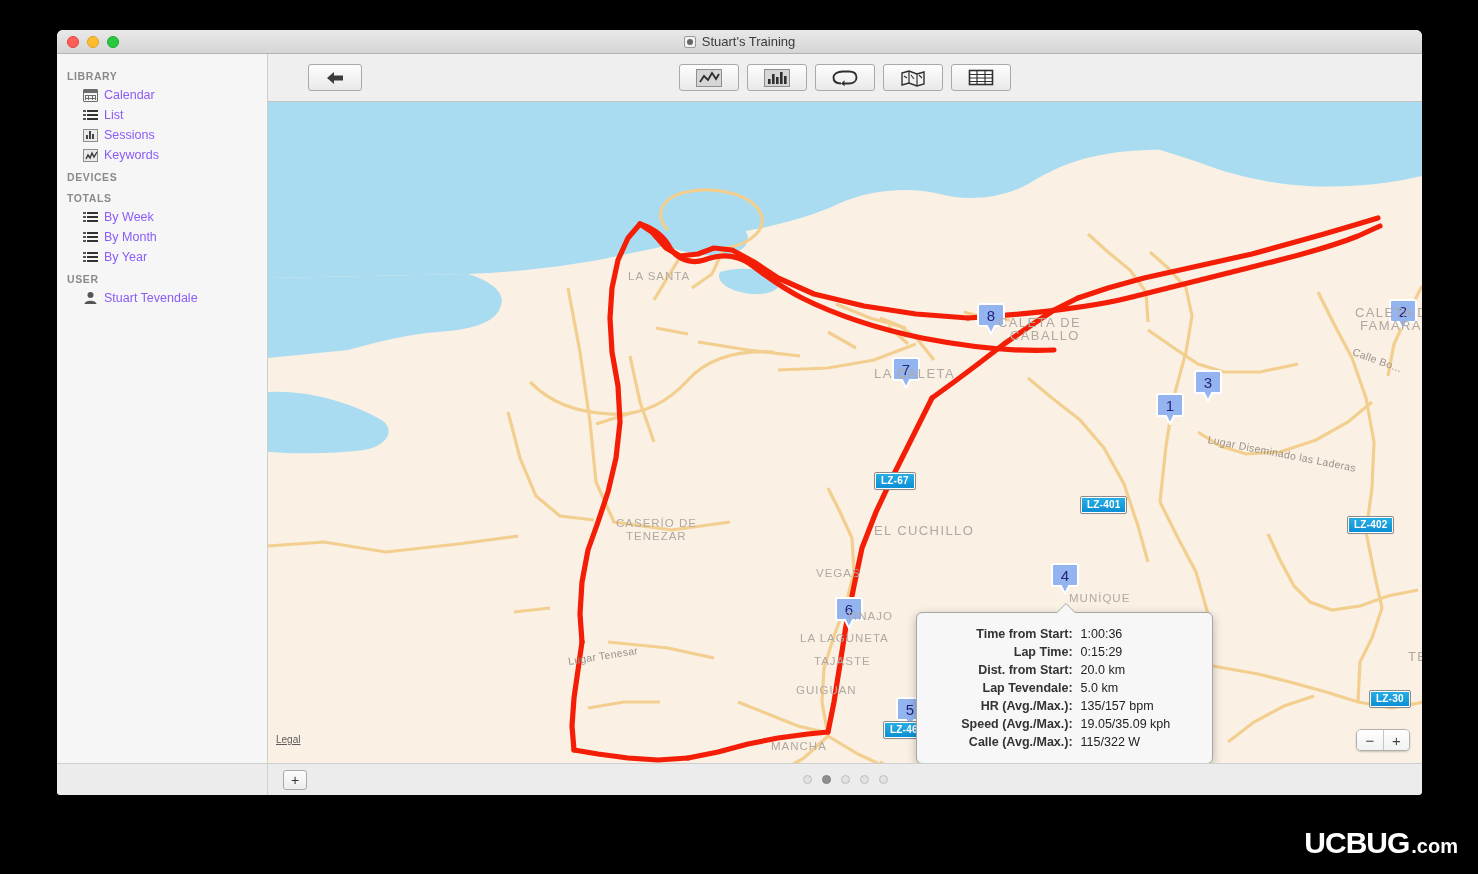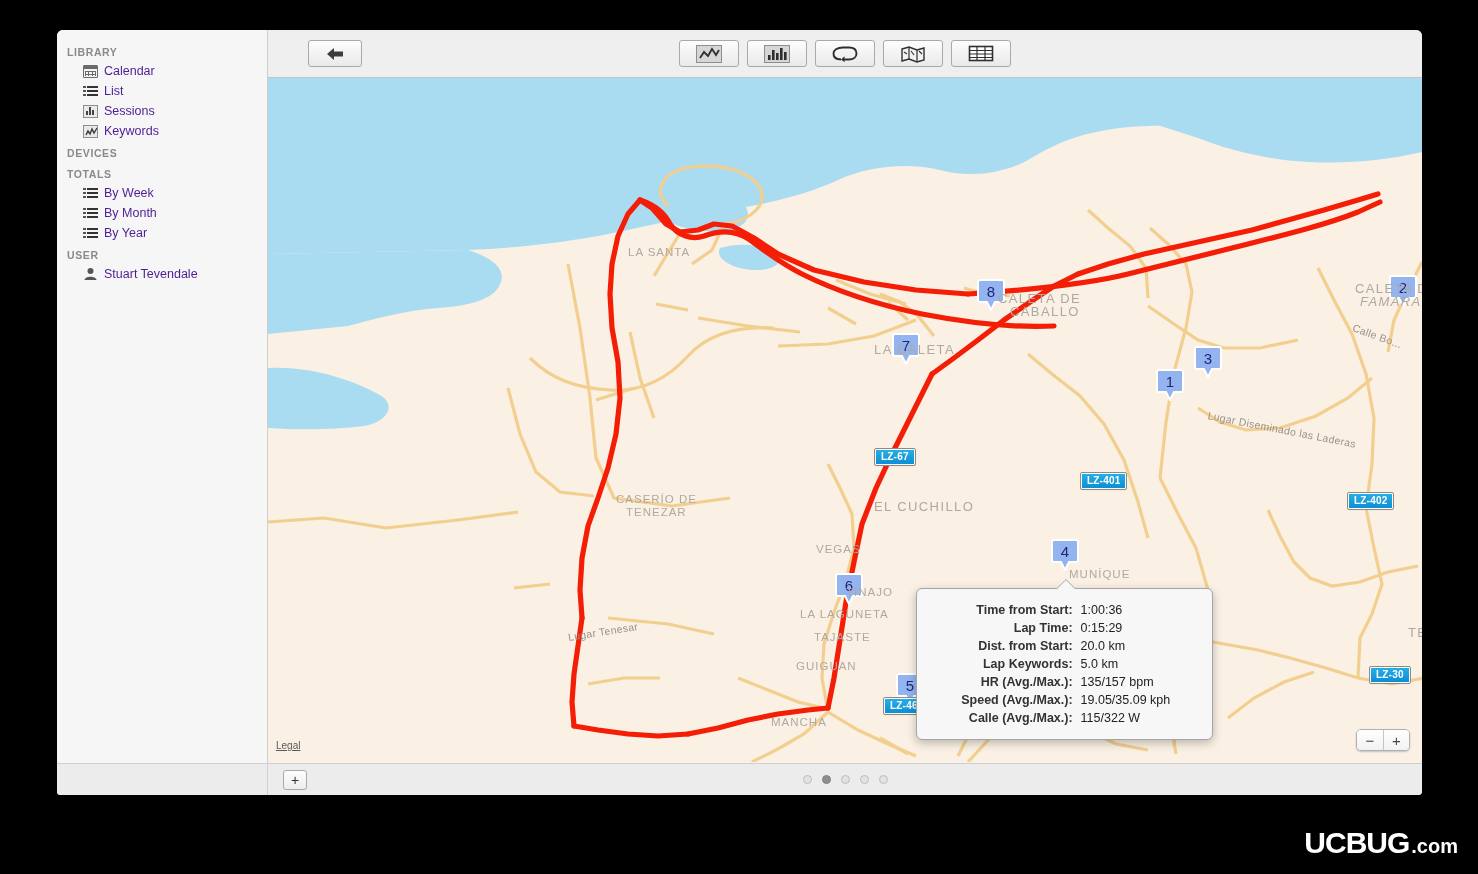--- a/index.html
+++ b/index.html
@@ -66,21 +66,21 @@
     display: flex; flex-direction: column;
   }
   .sb-scroll { flex: 1 1 auto; overflow: hidden; }
   .sb-header {
     font-size: 10.5px; font-weight: bold; letter-spacing: .6px;
     color: #8a8a8a; padding: 6px 0 3px 10px; text-transform: uppercase;
   }
   .sb-item {
     display: flex; align-items: center; gap: 6px;
     padding: 2px 0 2px 26px; height: 20px;
-    color: #4c1d95;
+    color: #8b5cf6;
   }
   .sb-ico { width: 15px; height: 13px; flex: 0 0 15px; position: relative; }
 
   
   .ico-cal { background: #f5f5f5; border: 1.2px solid #6b6b6b; border-radius: 1px; }
   .ico-cal::before {
     content:""; position:absolute; left:0; right:0; top:0; height:3.5px;
     background:#6b6b6b;
   }
   .ico-cal::after {
@@ -206,21 +206,21 @@
     border-left: 9px solid transparent; border-right: 9px solid transparent;
     border-bottom: 9px solid #f7f7f7;
     filter: drop-shadow(0 -1px 0 #a5a5a5);
   }
   .popup table { border-collapse: collapse; width: 100%; }
   .popup td { font-size: 12.5px; padding: 2px 0; }
   .popup td.k { text-align: right; font-weight: bold; color: #333; padding-right: 8px; white-space: nowrap; }
   .popup td.v { text-align: left; color: #222; white-space: nowrap; }
 
   .legal {
-    position: absolute; left: 8px; bottom: 12px;
+    position: absolute; left: 8px; bottom: 18px;
     font-size: 10px; color: #5a5a5a;
     text-decoration: underline;
   }
   .zoom-ctl {
     position: absolute; right: 12px; bottom: 12px;
     display: flex;
     border: 1px solid #b0b0b0; border-radius: 5px;
     background: #fdfdfd; overflow: hidden;
     box-shadow: 0 1px 2px rgba(0,0,0,.2);
   }
@@ -265,20 +265,31 @@
     font-family: "Liberation Sans", sans-serif;
     display: flex; align-items: baseline;
   }
   .watermark .dom { font-size: 20px; letter-spacing: 0; margin-left: 2px; }
 </style>
 </head>
 <body>
 
 <div class="window">
 
+  <div class="titlebar">
+    <div class="traffic">
+      <span class="light red"></span>
+      <span class="light yellow"></span>
+      <span class="light green"></span>
+    </div>
+    <div class="title-wrap">
+      <span class="doc-icon"></span>
+      <span class="win-title">Stuart's Training</span>
+    </div>
+  </div>
 
   <div class="body-split">
 
     <div class="sidebar">
       <div class="sb-scroll">
 
         <div class="sb-header">LIBRARY</div>
         <div class="sb-item">
           <span class="sb-ico ico-cal"></span>
           <span>Calendar</span>
@@ -530,21 +541,21 @@
             <div class="shield" style="left: 813px; top: 395px;">LZ-401</div>
             <div class="shield" style="left: 1080px; top: 415px;">LZ-402</div>
             <div class="shield" style="left: 1078px; top: 589px; margin-left: 24px;">LZ-30</div>
             <div class="shield" style="left: 616px; top: 620px;">LZ-46</div>
           </div>
 
         <div id="labels-root">
             <div class="map-label" style="left: 730px; top: 213px;">CALETA DE</div>
             <div class="map-label" style="left: 742px; top: 226px;">CABALLO</div>
             <div class="map-label" style="left: 1087px; top: 203px;">CALETA DE</div>
-            <div class="map-label" style="left: 1092px; top: 216px; font-style: italic;">FAMARA</div>
+            <div class="map-label" style="left: 1092px; top: 216px;">FAMARA</div>
             <div class="map-label" style="left: 606px; top: 264px;">LA CALETA</div>
             <div class="map-label small" style="left: 348px; top: 415px;">CASERÍO DE</div>
             <div class="map-label small" style="left: 358px; top: 428px;">TENEZAR</div>
             <div class="map-label" style="left: 606px; top: 421px;">EL CUCHILLO</div>
             <div class="map-label small" style="left: 548px; top: 465px;">VEGAS</div>
             <div class="map-label small" style="left: 578px; top: 508px;">TINAJO</div>
             <div class="map-label small" style="left: 532px; top: 530px;">LA LAGUNETA</div>
             <div class="map-label small" style="left: 546px; top: 553px;">TAJASTE</div>
             <div class="map-label small" style="left: 528px; top: 582px;">GUIGUAN</div>
             <div class="map-label small" style="left: 503px; top: 638px;">MANCHA</div>
@@ -569,21 +580,21 @@
                 </tr>
                 <tr>
                   <td class="k">Lap Time:</td>
                   <td class="v">0:15:29</td>
                 </tr>
                 <tr>
                   <td class="k">Dist. from Start:</td>
                   <td class="v">20.0 km</td>
                 </tr>
                 <tr>
-                  <td class="k">Lap Keywords:</td>
+                  <td class="k">Lap Tevendale:</td>
                   <td class="v">5.0 km</td>
                 </tr>
                 <tr>
                   <td class="k">HR (Avg./Max.):</td>
                   <td class="v">135/157 bpm</td>
                 </tr>
                 <tr>
                   <td class="k">Speed (Avg./Max.):</td>
                   <td class="v">19.05/35.09 kph</td>
                 </tr>

